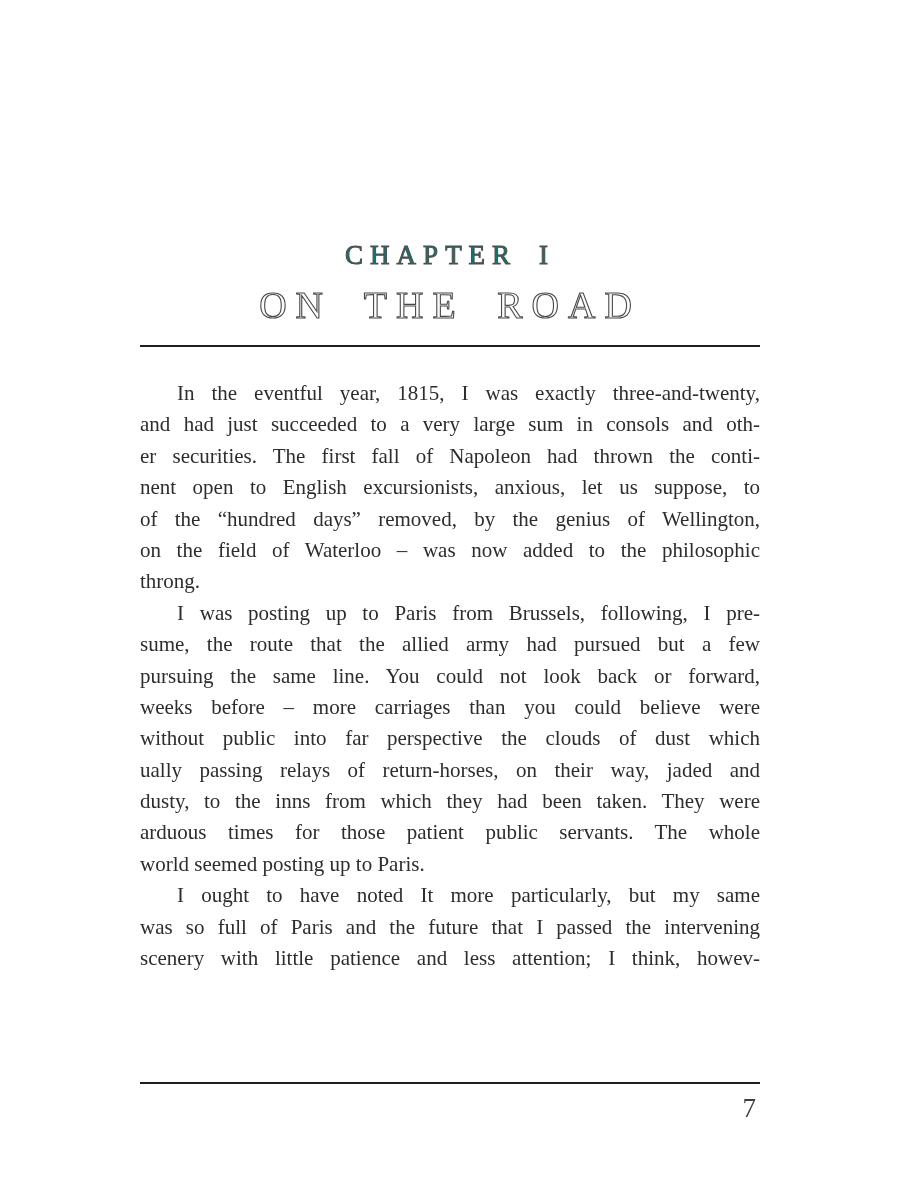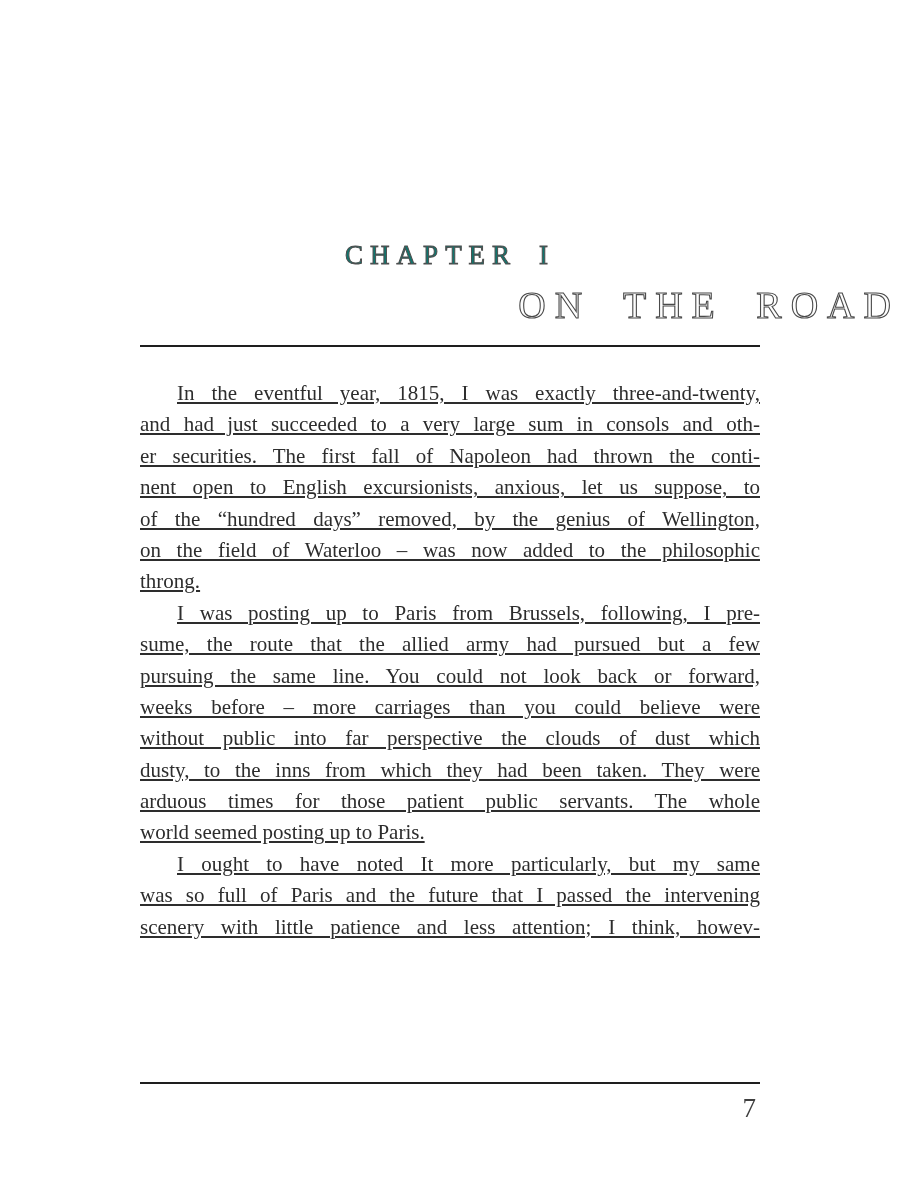--- a/index.html
+++ b/index.html
@@ -25,21 +25,21 @@
     letter-spacing: 7px;
     word-spacing: 8px;
     color: #0f766e;
     -webkit-text-stroke: 1px #4e4e4e;
   }
   .chapter-title {
     position: absolute;
     top: 283px;
     left: 0;
     width: 900px;
-    text-align: right;
+    text-align: center;
     font-size: 38px;
     letter-spacing: 9px;
     word-spacing: 14px;
     color: #fdfdfd;
     -webkit-text-stroke: 1.1px #4a4a4a;
   }
   @supports not (-webkit-text-stroke: 1px black) {
     .chapter-heading, .chapter-title { color: #555; }
   }
   .rule {
@@ -58,21 +58,20 @@
     width: 620px;
     font-size: 21px;
     line-height: 31.4px;
     color: #2d2d2d;
   }
   .body-text .line {
     text-align: justify;
     text-align-last: justify;
     height: 31.4px;
     overflow: hidden;
-    text-decoration: underline;
   }
   .body-text .line.first {
     text-indent: 37px;
   }
   .body-text .line.para-end {
     text-align-last: left;
   }
   .page-number {
     position: absolute;
     top: 1092px;
@@ -97,20 +96,21 @@
       <div class="line">er securities. The first fall of Napoleon had thrown the conti-</div>
       <div class="line">nent open to English excursionists, anxious, let us suppose, to</div>
       <div class="line">of the “hundred days” removed, by the genius of Wellington,</div>
       <div class="line">on the field of Waterloo – was now added to the philosophic</div>
       <div class="line para-end">throng.</div>
       <div class="line first">I was posting up to Paris from Brussels, following, I pre-</div>
       <div class="line">sume, the route that the allied army had pursued but a few</div>
       <div class="line">pursuing the same line. You could not look back or forward,</div>
       <div class="line">weeks before – more carriages than you could believe were</div>
       <div class="line">without public into far perspective the clouds of dust which</div>
+      <div class="line">ually passing relays of return-horses, on their way, jaded and</div>
       <div class="line">dusty, to the inns from which they had been taken. They were</div>
       <div class="line">arduous times for those patient public servants. The whole</div>
       <div class="line para-end">world seemed posting up to Paris.</div>
       <div class="line first">I ought to have noted It more particularly, but my same</div>
       <div class="line">was so full of Paris and the future that I passed the intervening</div>
       <div class="line">scenery with little patience and less attention; I think, howev-</div>
     </div>
   <div class="rule rule-bottom"></div>
   <div class="page-number">7</div>
 </div>

